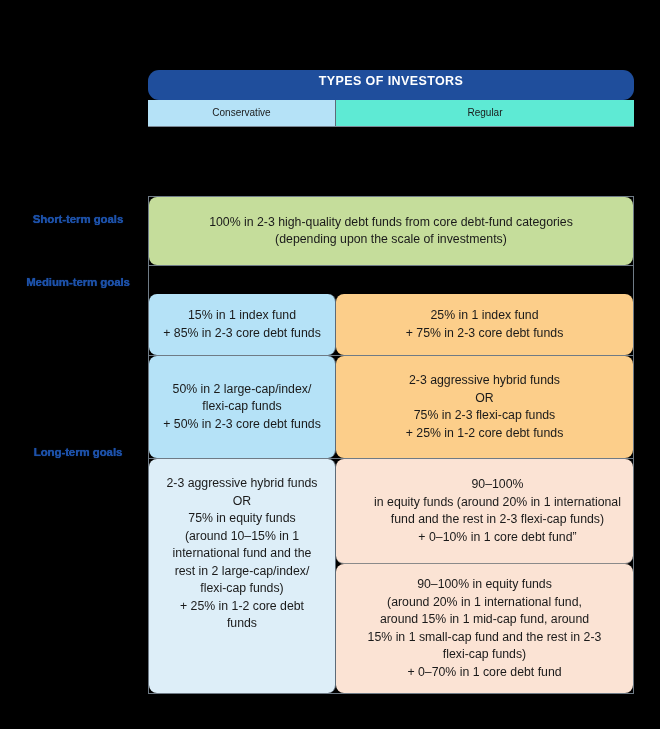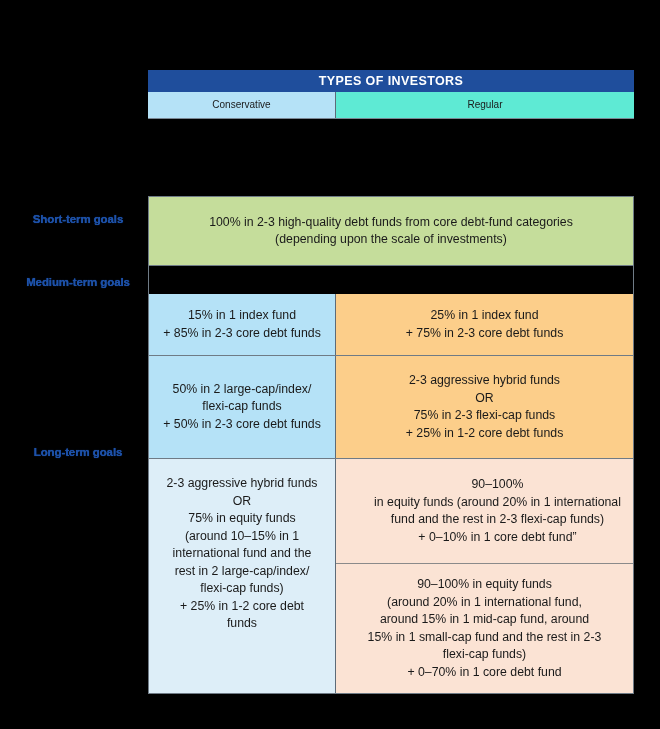--- a/index.html
+++ b/index.html
@@ -18,22 +18,23 @@
     box-sizing:border-box;
   }
   .hdr-title{
     background:#1f4e9c;
     color:#ffffff;
     font-size:12.5px;
     font-weight:bold;
     letter-spacing:.4px;
     text-align:center;
     line-height:22px;
-    height:22px;
+    height:30px;
     box-sizing:border-box;
+    border-radius:11px;
   }
   .hdr-sub{
     display:flex;
     height:26px;
     border-bottom:1px solid #7a8794;
   }
   .hdr-cell{
     box-sizing:border-box;
     font-size:10px;
     color:#1a1a1a;
@@ -112,21 +113,21 @@
   .long-right .cell-sub-a{
     height:105px;
     border-bottom:1px solid #8a8a8a;
     box-sizing:border-box;
     padding-left:34px;
   }
   .long-right .cell-sub-b{
     flex:1 1 auto;
     box-sizing:border-box;
   }
-  .txt{white-space:pre-line;}
+  .txt{white-space:pre-line;border-radius:8px;}
 </style>
 </head>
 <body>
 
 <div class="canvas">
 
   <div class="hdr-block">
     <div class="hdr-title">TYPES OF INVESTORS</div>
     <div class="hdr-sub">
       <div class="hdr-cell conservative">Conservative</div>

